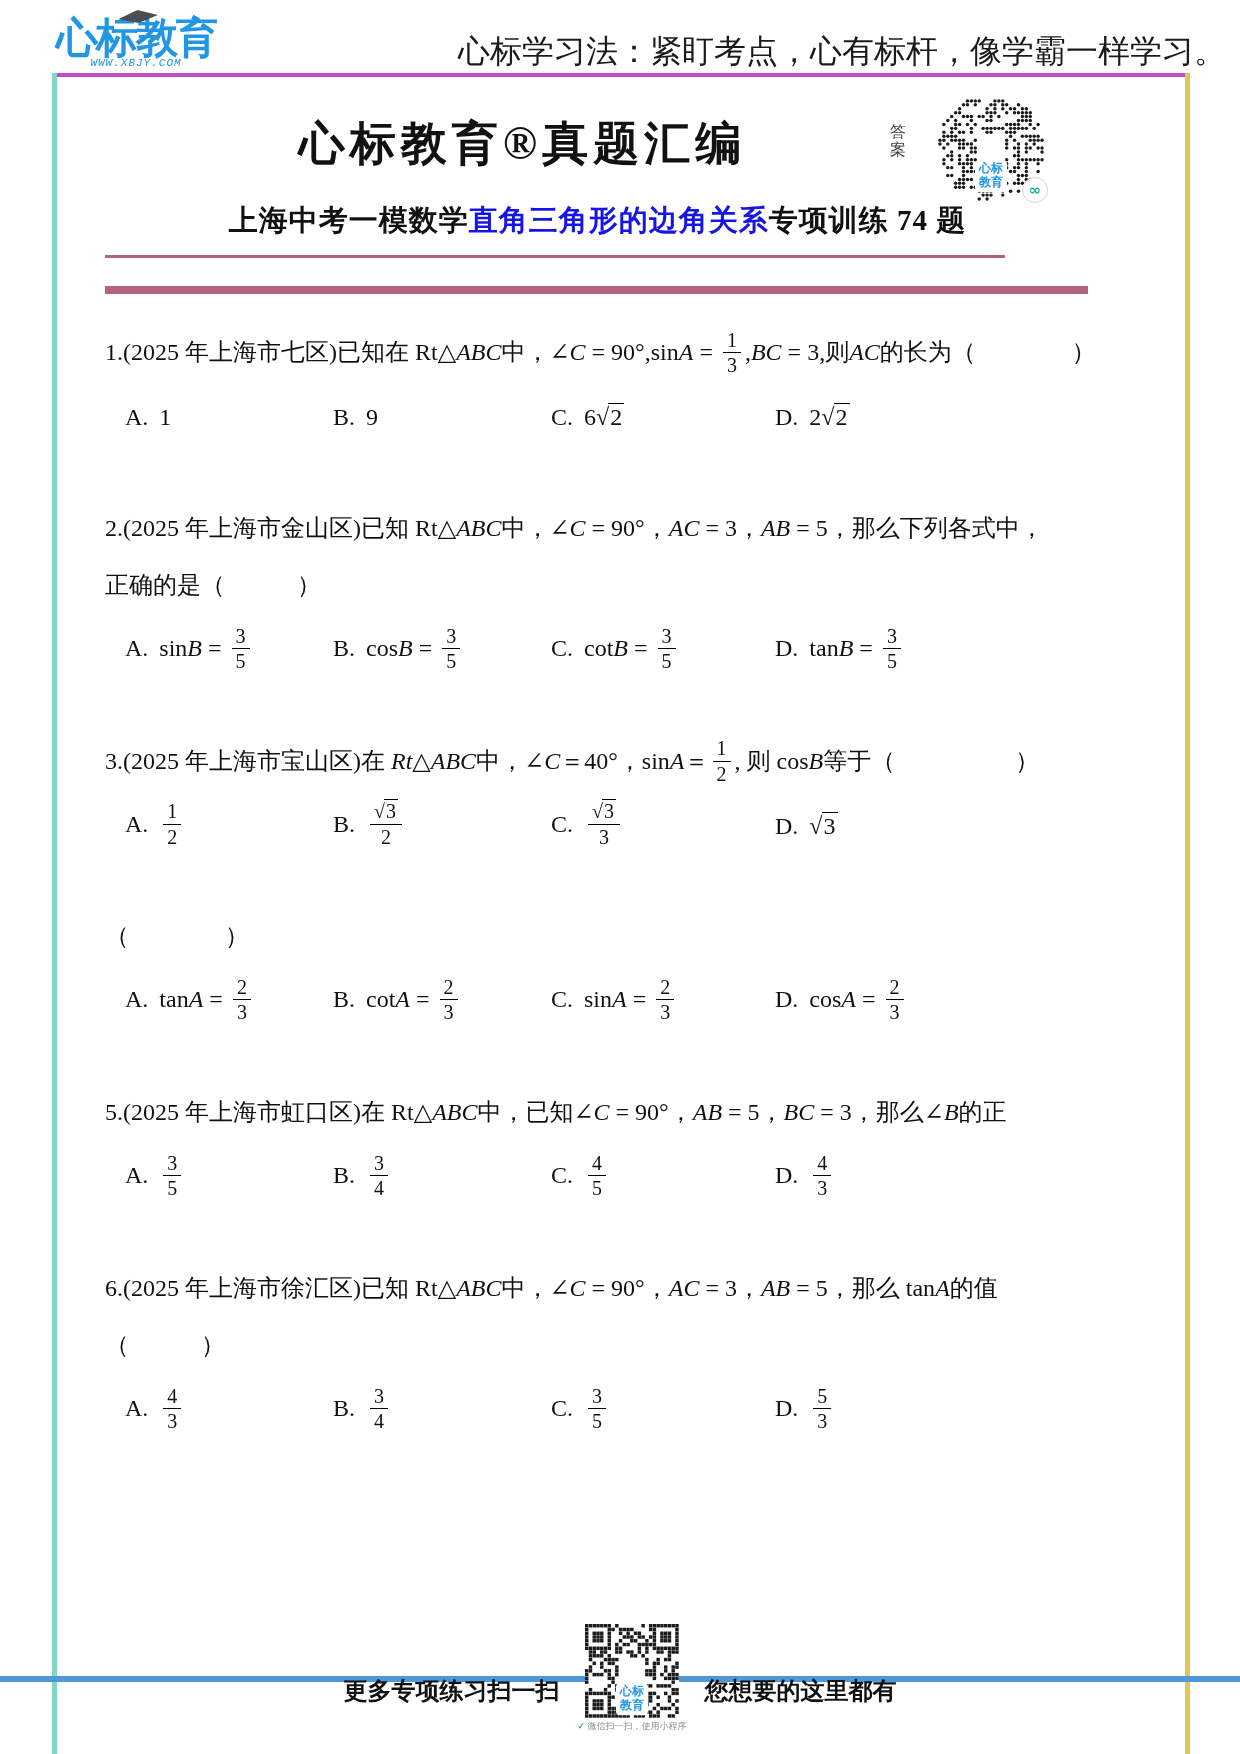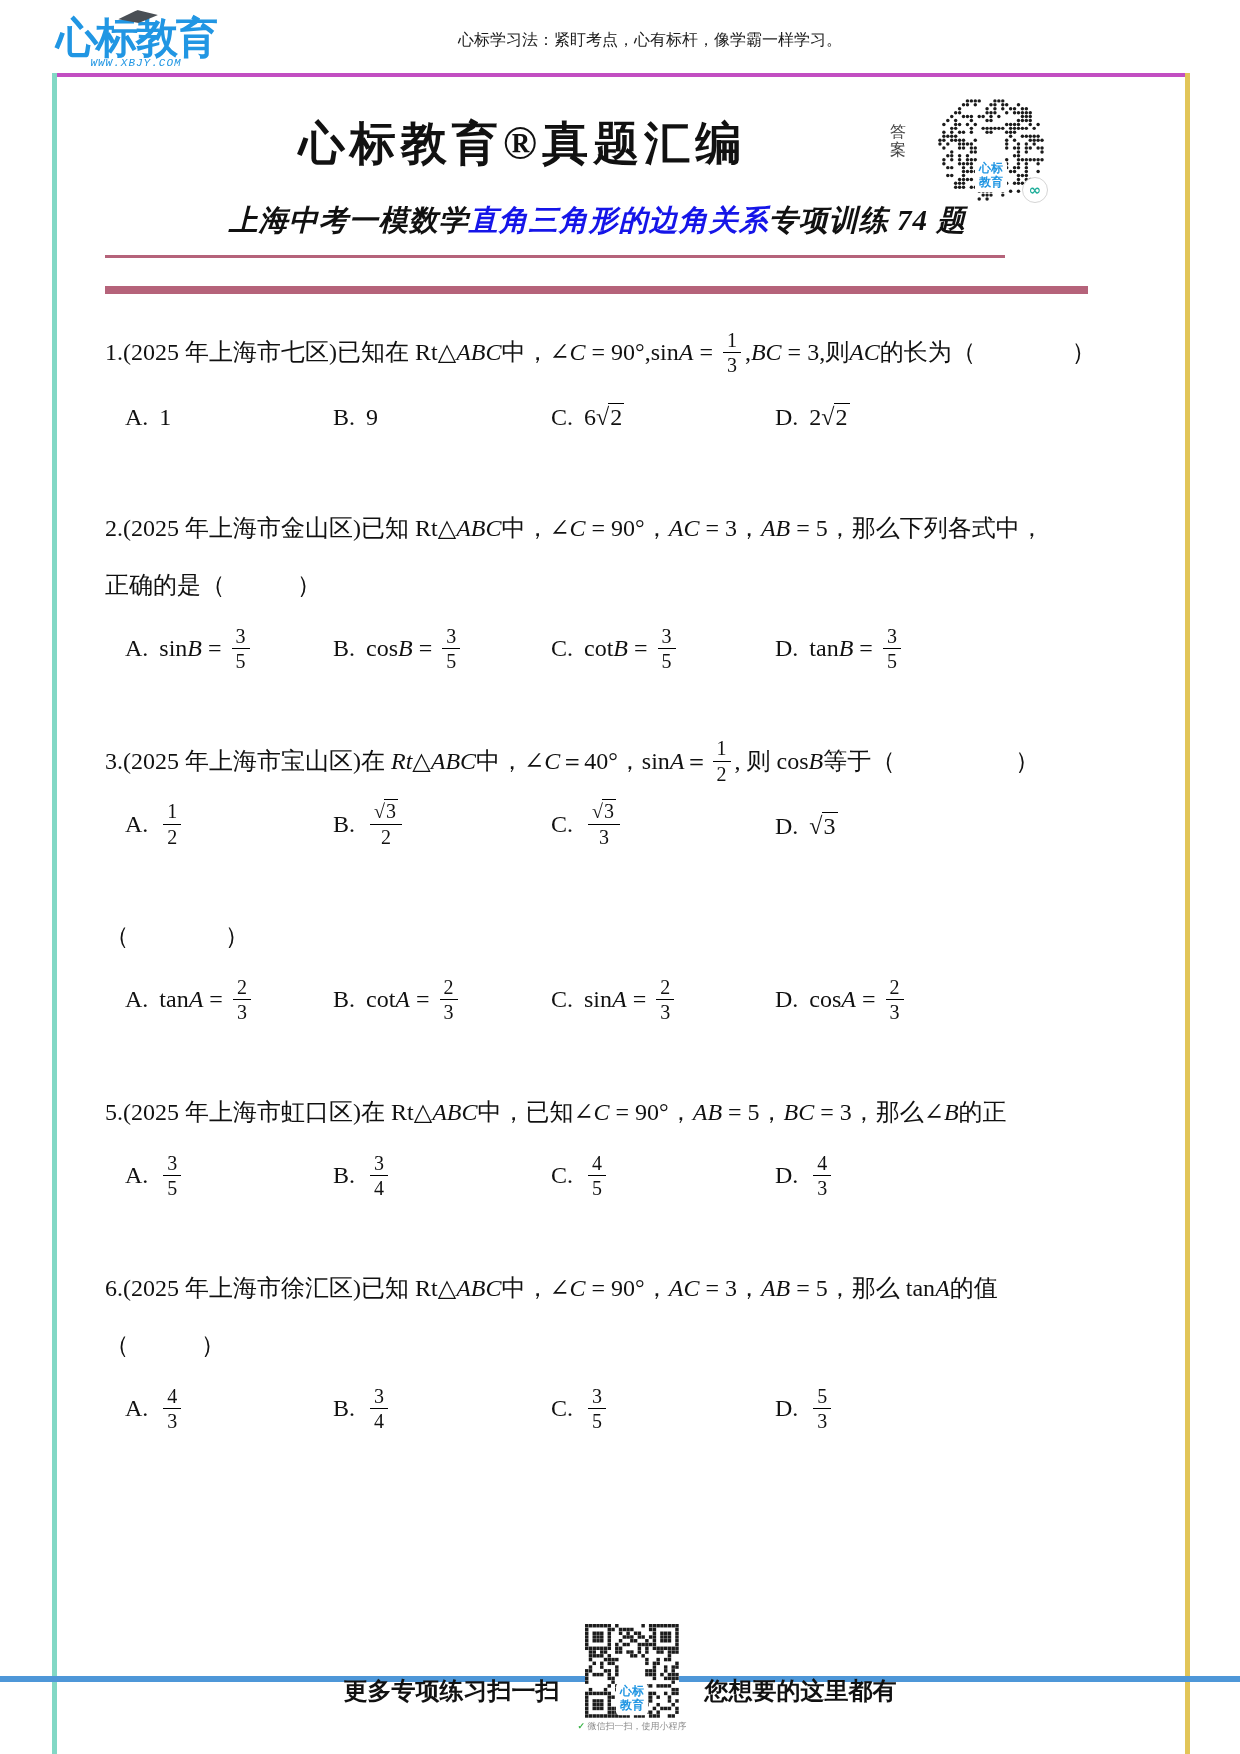--- a/index.html
+++ b/index.html
@@ -7,21 +7,21 @@
         font-family:"Liberation Serif","DejaVu Serif",serif;color:#111;}
 
   
   .logo{position:absolute;left:56px;top:16px;}
   .logo-text{font-family:"DejaVu Sans","Liberation Sans",sans-serif;font-weight:900;
              font-size:42px;color:var(--logo_blue,#2196e3);letter-spacing:-2px;line-height:1.05;}
   .cap{position:absolute;left:62px;top:-6px;width:40px;height:13px;background:#4a4f55;
        clip-path:polygon(50% 0,100% 55%,50% 100%,0 55%);transform:rotate(-6deg);}
   .logo-url{font-family:Liberation Mono, monospace;font-style:italic;font-size:11px;
             color:var(--logo_blue,#2196e3);text-align:center;margin-top:-3px;letter-spacing:1px;}
-  .slogan{position:absolute;left:458px;top:30px;font-size:16px;color:#1a1a1a;white-space:nowrap;}
+  .slogan{position:absolute;left:458px;top:30px;font-size:32px;color:#1a1a1a;white-space:nowrap;}
 
   
   .line-magenta{position:absolute;left:52px;top:73px;width:1138px;height:4px;background:var(--magenta,#c24ec2);}
   .border-left{position:absolute;left:52px;top:73px;width:5px;height:1681px;background:var(--teal,#82d8c5);}
   .border-right{position:absolute;left:1185px;top:73px;width:5px;height:1681px;background:var(--yellow,#e2c558);}
 
   
   .content{position:absolute;left:105px;top:95px;width:985px;}
   .title-row{position:relative;height:100px;}
   .title{margin:0;padding-top:18px;padding-right:150px;text-align:center;
@@ -32,21 +32,21 @@
   .qr-top svg,.qr-bottom svg{position:absolute;inset:0;}
   .qr-logo{position:absolute;left:50%;top:50%;transform:translate(-50%,-50%);
            background:#fff;padding:2px 4px;text-align:center;border-radius:4px;
            font-family:"Liberation Sans",sans-serif;font-weight:700;
            color:var(--logo_blue,#2196e3);font-size:12px;line-height:1.15;margin-top:28px;}
   .mini-badge{position:absolute;right:-4px;bottom:-2px;width:24px;height:24px;border-radius:50%;
               background:#fff;border:1px solid #d5d5d5;color:#1fae9a;font-size:15px;font-weight:700;
               display:flex;align-items:center;justify-content:center;
               font-family:"DejaVu Sans",sans-serif;}
 
-  .subtitle{text-align:center;font-size:29px;font-weight:700;letter-spacing:1px;margin-top:6px;white-space:nowrap;font-style:italic;}
+  .subtitle{text-align:center;font-size:29px;font-weight:700;letter-spacing:1px;margin-top:6px;white-space:nowrap;}
   .subtitle .hl{color:var(--highlight_blue,#1515e8);}
 
   .rose-thin{height:3px;width:900px;background:var(--rose,#b5637a);margin-top:14px;}
   .rose-thick{height:8px;width:983px;background:var(--rose,#b5637a);margin-top:28px;}
 
   
   #questions{margin-top:30px;font-size:24px;}
   .q{margin-bottom:56px;}
   .q-line{line-height:2.4;white-space:nowrap;}
   .opts{display:grid;grid-template-columns:208px 218px 224px auto;padding-left:20px;

